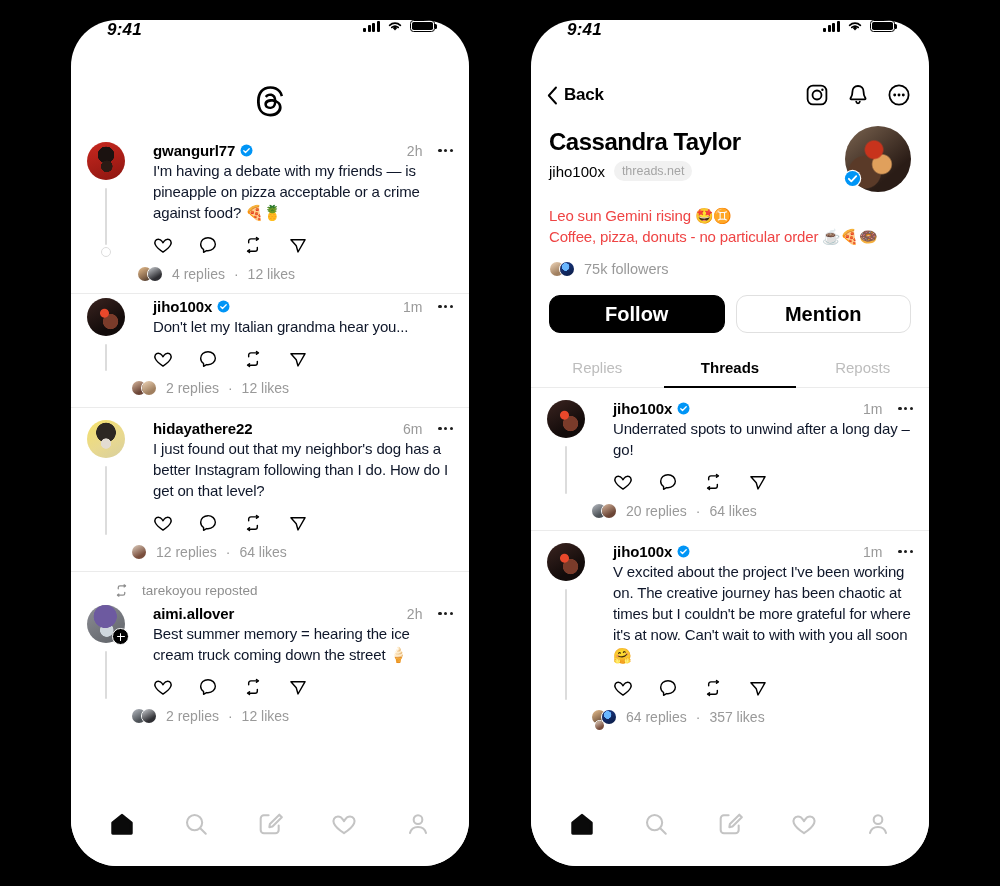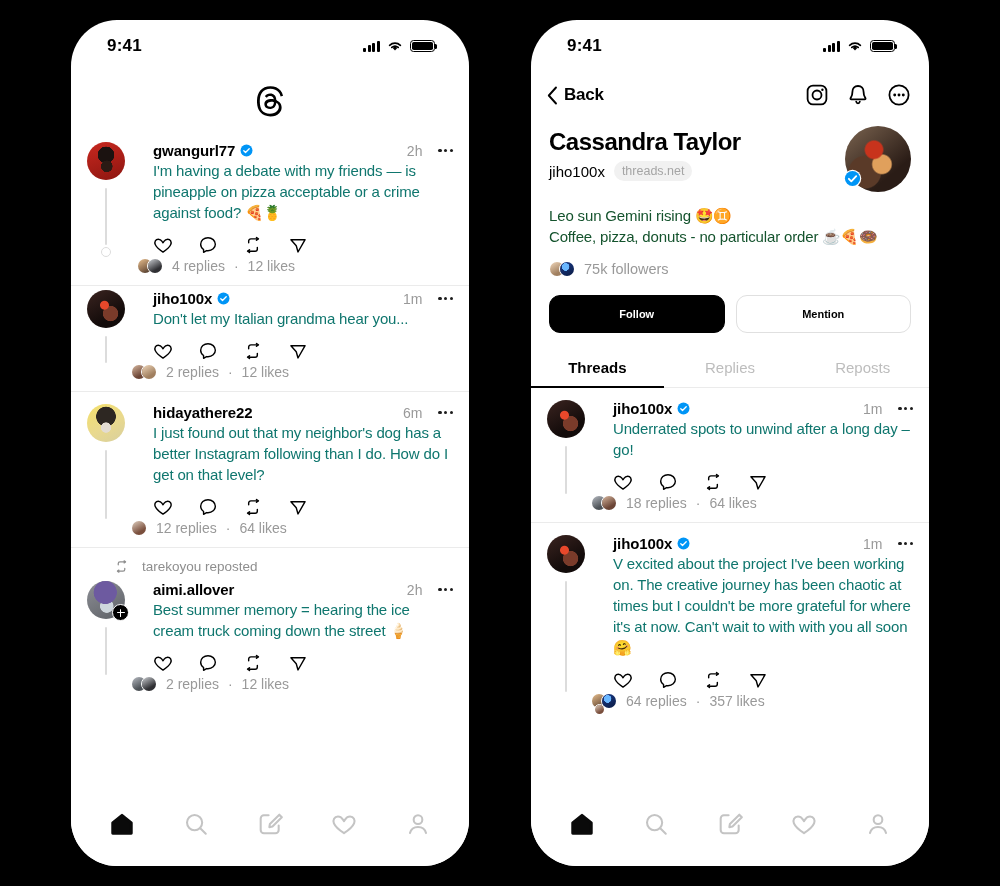--- a/index.html
+++ b/index.html
@@ -30,23 +30,24 @@
     display: flex;
     flex-direction: column;
     flex: 0 0 auto;
   }
 
   
   .statusbar {
     height: 52px;
     flex: 0 0 52px;
     display: flex;
-    align-items: center;
+    align-items: flex-start;
     justify-content: space-between;
     padding: 0 34px 0 36px;
+    font-style: italic;
   }
   .status-time {
     font-size: 17px;
     font-weight: bold;
     letter-spacing: 0.2px;
     color: #000;
   }
   .status-icons { display: flex; align-items: center; gap: 7px; }
   .bars { display: flex; align-items: flex-end; gap: 1.7px; height: 11px; }
   .bars i { width: 3px; background: #000; border-radius: 1px; display:block; }
@@ -112,29 +113,29 @@
   }
   .body { flex: 1 1 auto; min-width: 0; }
   .name-row { display: flex; align-items: center; gap: 5px; }
   .username { font-size: 15px; font-weight: bold; color: #000; letter-spacing: -0.1px; }
   .verified { width: 13px; height: 13px; flex: 0 0 13px; }
   .spacer { flex: 1 1 auto; }
   .timestamp { font-size: 14px; color: #999999; }
   .more-dots { display:flex; gap:2.5px; padding-left: 11px; align-items:center; }
   .more-dots span { width:3.2px; height:3.2px; border-radius:50%; background:#1c1c1c; display:block; }
   .post-text {
-    font-size: 15px; line-height: 21px; color: #0f766e;
+    font-size: 15px; line-height: 21px; color: #0f172a;
     margin-top: 1px; letter-spacing: -0.15px;
   }
   .actions { display: flex; gap: 25px; margin-top: 12px; margin-bottom: 2px; }
   .actions .act { width: 20px; height: 20px; display:block; cursor:pointer; }
 
   .meta-row {
     display: flex; align-items: center; gap: 9px;
-    margin-top: 0; padding-left: 0;
+    margin-top: 8px; padding-left: 0;
   }
   .facepile { display: flex; align-items: center; position: relative; height: 18px; }
   .facepile .fp {
     width: 16px; height: 16px; border-radius: 50%;
     border: 1.5px solid #fff; overflow: hidden; position: relative;
   }
   .facepile .fp + .fp { margin-left: -6px; }
   .facepile .fp.tiny { width: 11px; height: 11px; position:absolute; left: 9px; top: 12px; }
   .meta-text { font-size: 14px; color: #999999; }
 
@@ -173,29 +174,29 @@
     background:#f1f1f1; color:#a5a5a5; font-size:12.5px;
     padding: 3px 8px; border-radius: 11px;
   }
   .profile-avatar {
     width: 66px; height: 66px; border-radius: 50%; position: relative; flex: 0 0 66px;
   }
   .profile-avatar .pic { position:absolute; inset:0; border-radius:50%; overflow:hidden; }
   .profile-avatar .vbadge {
     position:absolute; left: -2px; bottom: 4px; width: 19px; height: 19px;
   }
-  .bio { margin-top: 13px; font-size: 15px; line-height: 21px; color:#14532d; letter-spacing:-0.15px;}
+  .bio { margin-top: 13px; font-size: 15px; line-height: 21px; color:#ef4444; letter-spacing:-0.15px;}
   .followers-row { display:flex; align-items:center; gap:9px; margin-top: 13px; }
   .followers-text { font-size: 14.5px; color:#999999; }
 
   .profile-buttons { display:flex; gap: 11px; margin-top: 17px; }
   .btn {
     flex: 1 1 0; height: 38px; border-radius: 11px;
     display:flex; align-items:center; justify-content:center;
-    font-size: 11px; font-weight: bold; cursor:pointer;
+    font-size: 20px; font-weight: bold; cursor:pointer;
   }
   .btn.primary { background:#000; color:#fff; border: 1.3px solid #000; }
   .btn.secondary { background:#fff; color:#000; border: 1.3px solid #e0e0e0; }
 
   .tabs {
     display:flex; margin-top: 16px;
     border-bottom: 1px solid #ebebeb;
   }
   .tab {
     flex: 1 1 0; text-align:center; padding: 10px 0 11px 0;
@@ -631,22 +632,22 @@
         </div>
         <span class="followers-text">75k followers</span>
       </div>
 
       <div class="profile-buttons">
         <div class="btn primary">Follow</div>
         <div class="btn secondary">Mention</div>
       </div>
 
       <div class="tabs" style="margin-left:-18px;margin-right:-18px;">
+        <div class="tab">Replies</div>
         <div class="tab active">Threads</div>
-        <div class="tab">Replies</div>
         <div class="tab">Reposts</div>
       </div>
     </div>
 
     <div class="feed">
 
       <div class="post">
         <div class="post-row">
           <div class="gutter">
             <div class="avatar">
@@ -692,21 +693,21 @@
           <div class="gutter-f"></div>
           <div class="meta-row">
             <div class="facepile">
               <div class="fp">
                   <div class="art a-m4"></div>
                 </div>
               <div class="fp">
                   <div class="art a-m3"></div>
                 </div>
             </div>
-            <span class="meta-text">18 replies</span>
+            <span class="meta-text">20 replies</span>
             <span class="meta-text">·</span>
             <span class="meta-text">64 likes</span>
           </div>
         </div>
       </div>
 
       <div class="post noborder">
         <div class="post-row">
           <div class="gutter">
             <div class="avatar">

